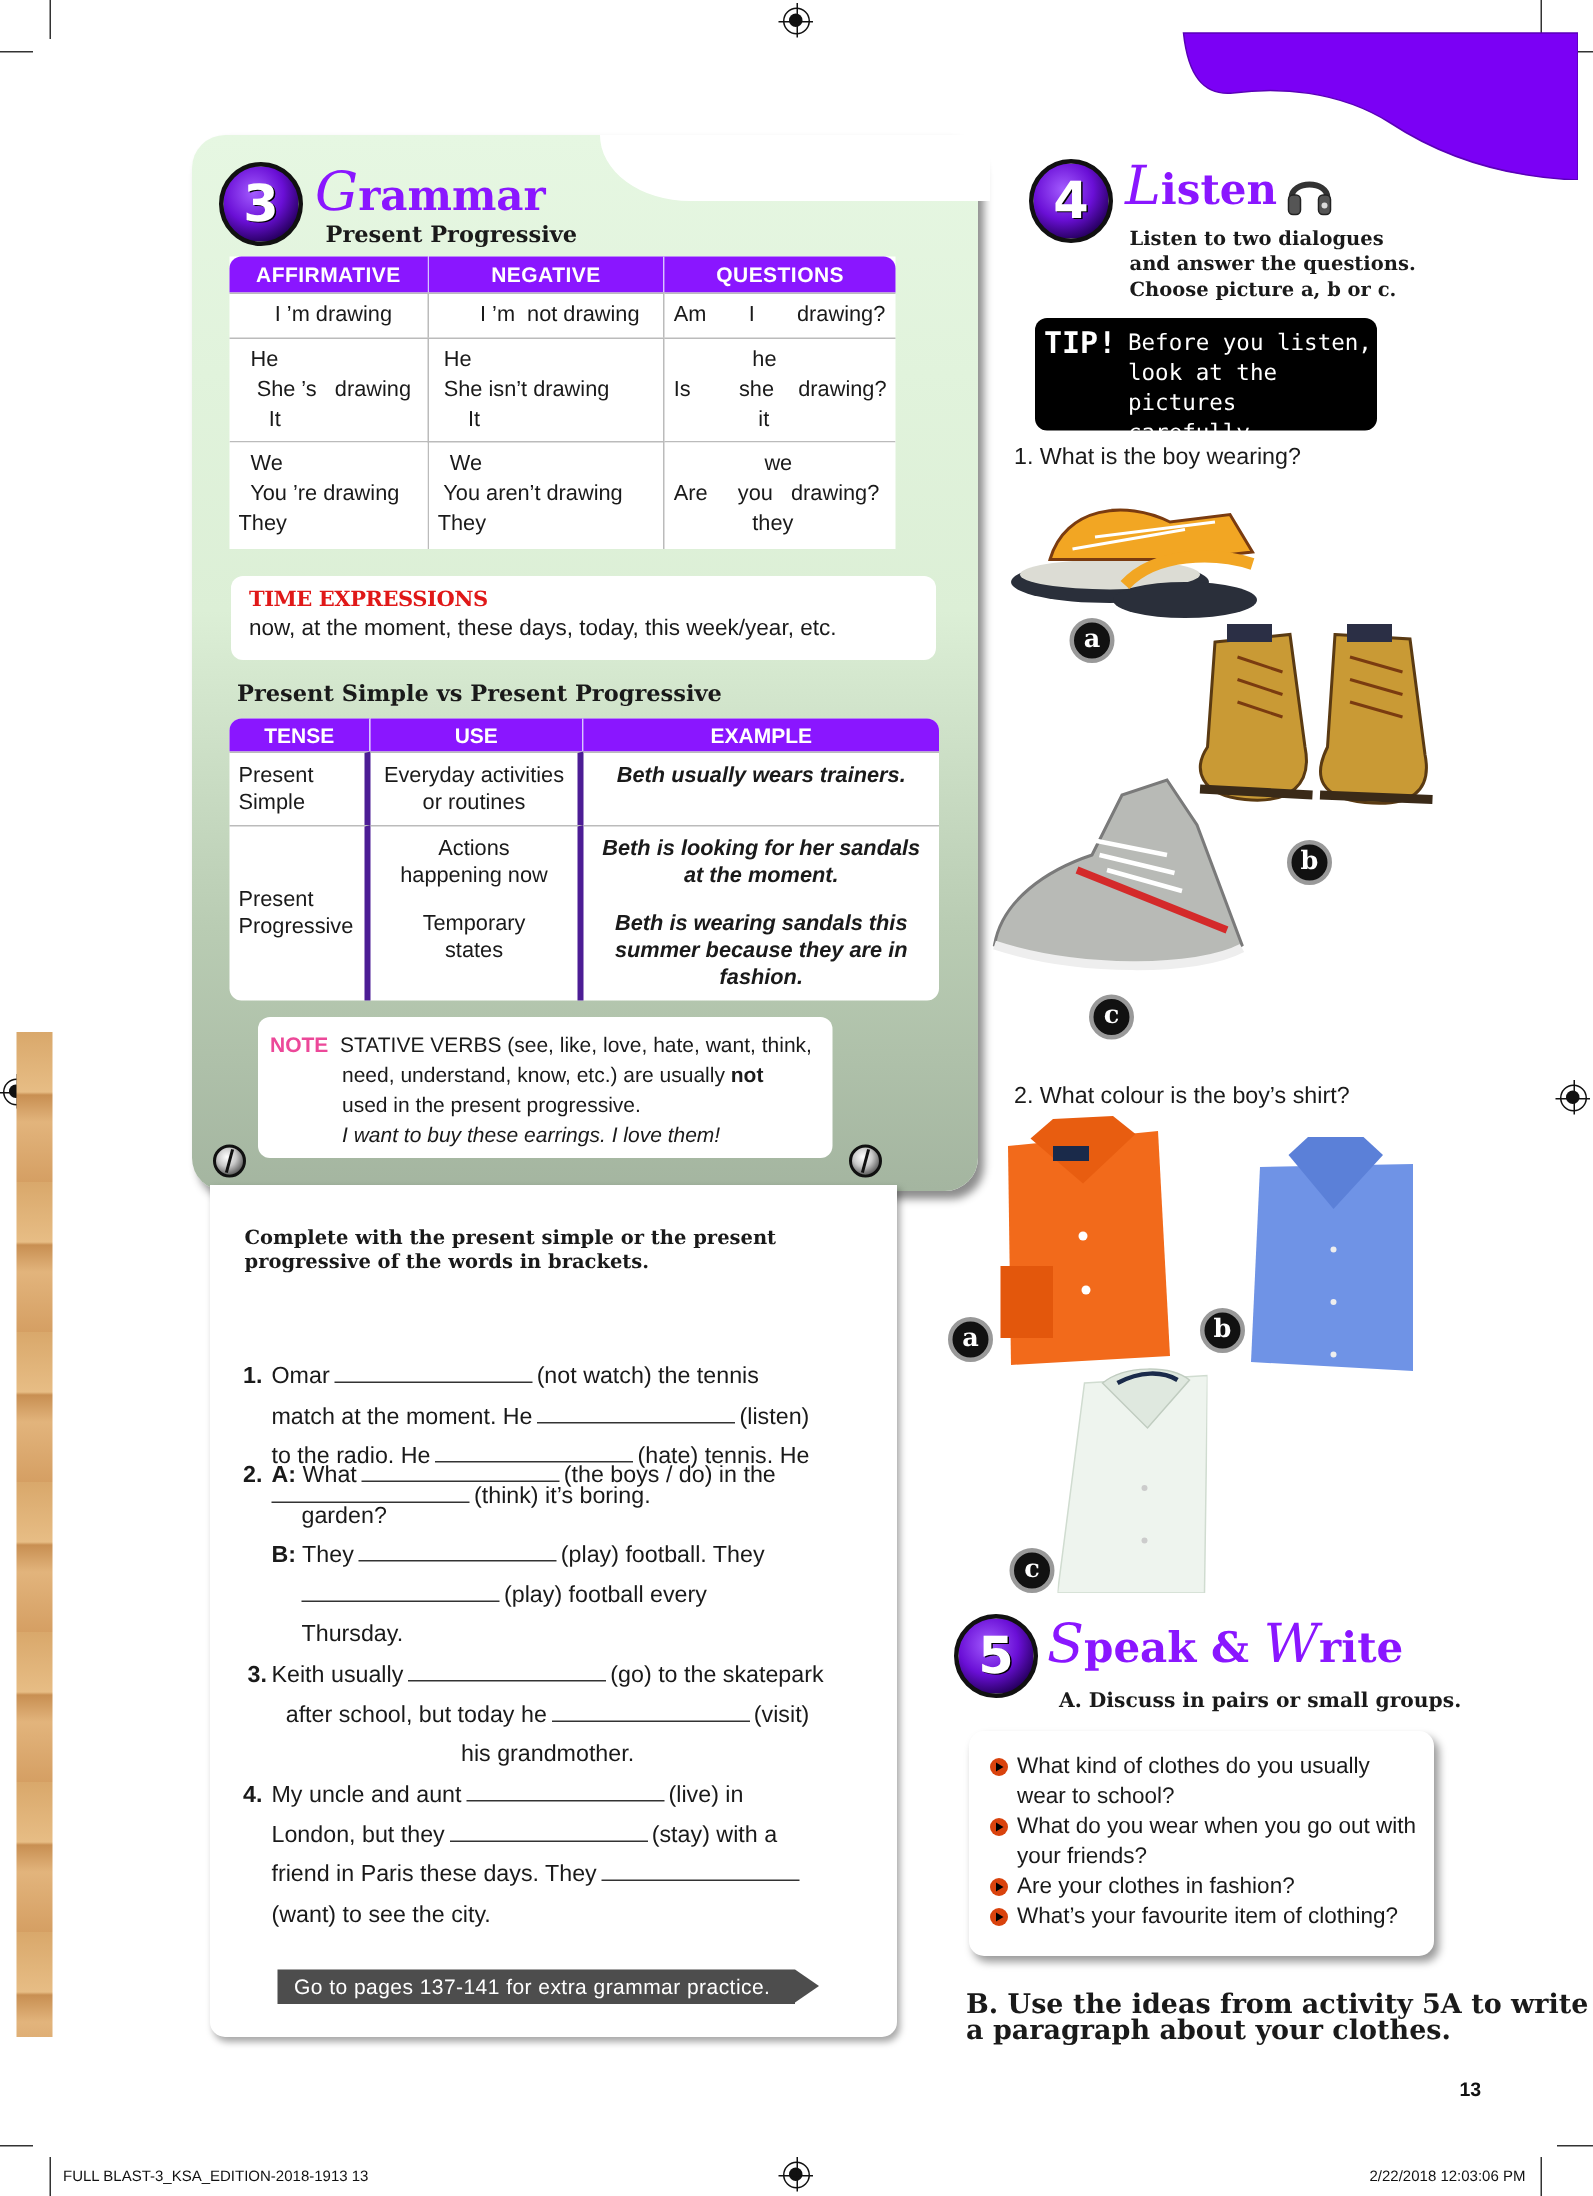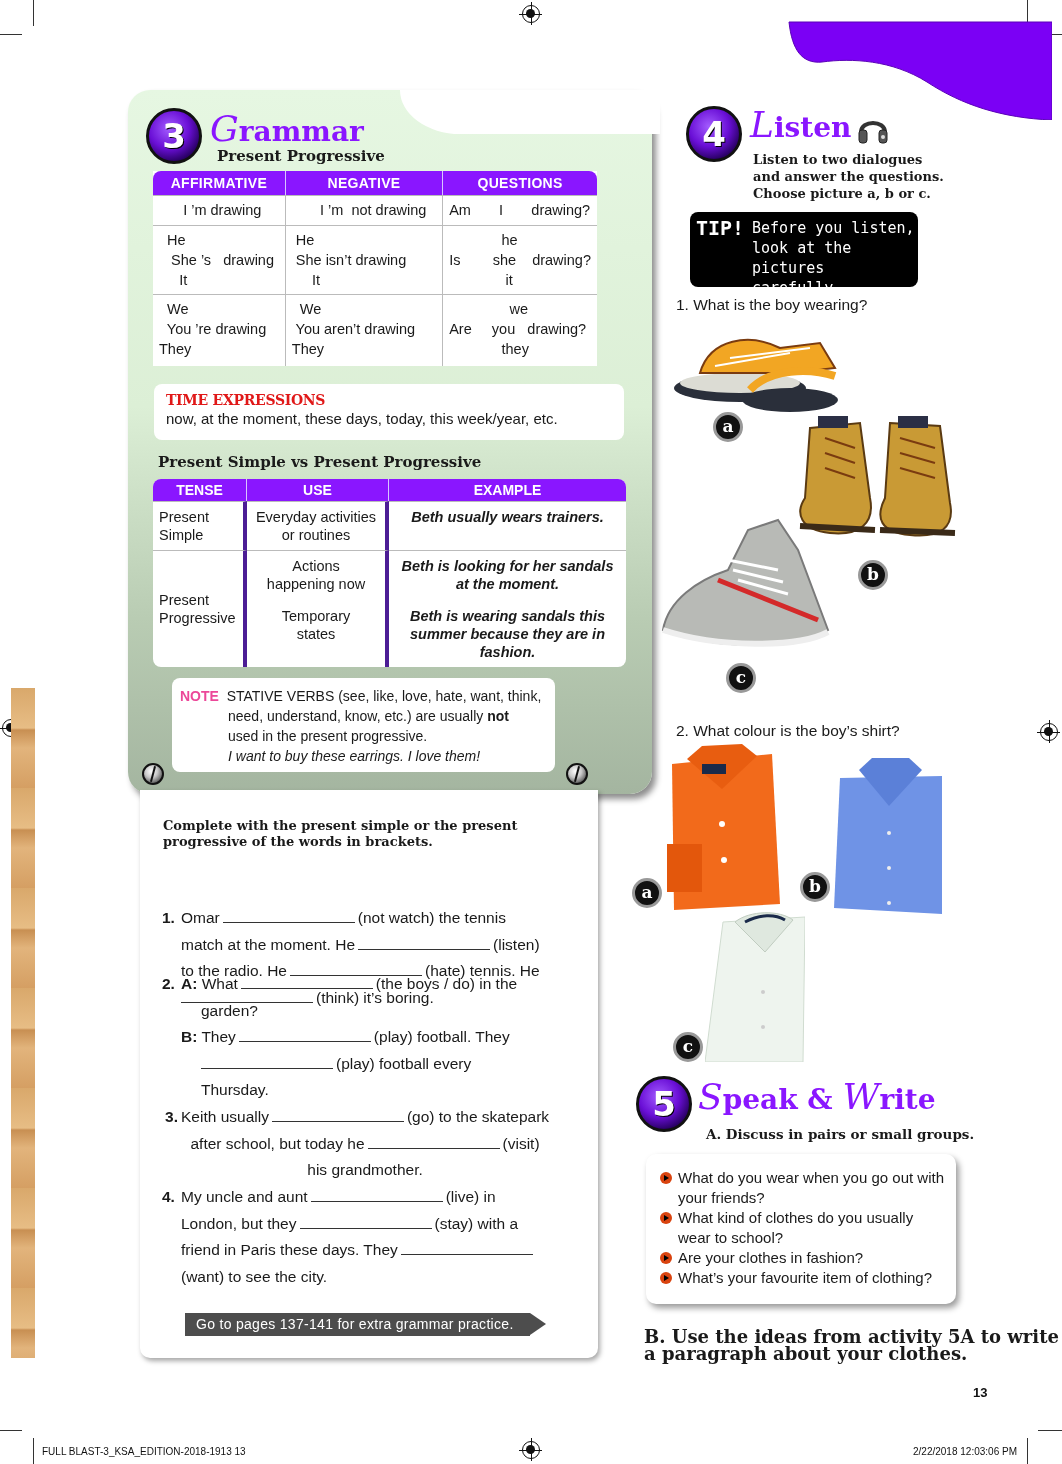--- a/index.html
+++ b/index.html
@@ -332,22 +332,22 @@
 
 <div class="num-badge" style="left:636px;top:1076px;">5</div>
 <div class="sec-title" style="left:698px;top:1076px;">
   <span class="cap">S</span><span>peak</span>
   <span>&amp;</span>
   <span class="cap">W</span><span>rite</span>
 </div>
 <div class="desc" style="left:706px;top:1126px;font-size:13.5px;">A. Discuss in pairs or small groups.</div>
 
 <div class="disc">
+  <div class="it"><span class="bul"></span><span>What kind of clothes do you usually wear to school?</span></div>
   <div class="it"><span class="bul"></span><span>What do you wear when you go out with your friends?</span></div>
-  <div class="it"><span class="bul"></span><span>What kind of clothes do you usually wear to school?</span></div>
   <div class="it"><span class="bul"></span><span>Are your clothes in fashion?</span></div>
   <div class="it"><span class="bul"></span><span>What’s your favourite item of clothing?</span></div>
 </div>
 
 <div class="desc" style="left:644px;top:1328px;font-size:18px;">
   <div>B. Use the ideas from activity 5A to write</div>
   <div>a paragraph about your clothes.</div>
 </div>
 
 <div class="footer" style="left:973px;top:1385px;font-size:13px;font-weight:bold;">13</div>

